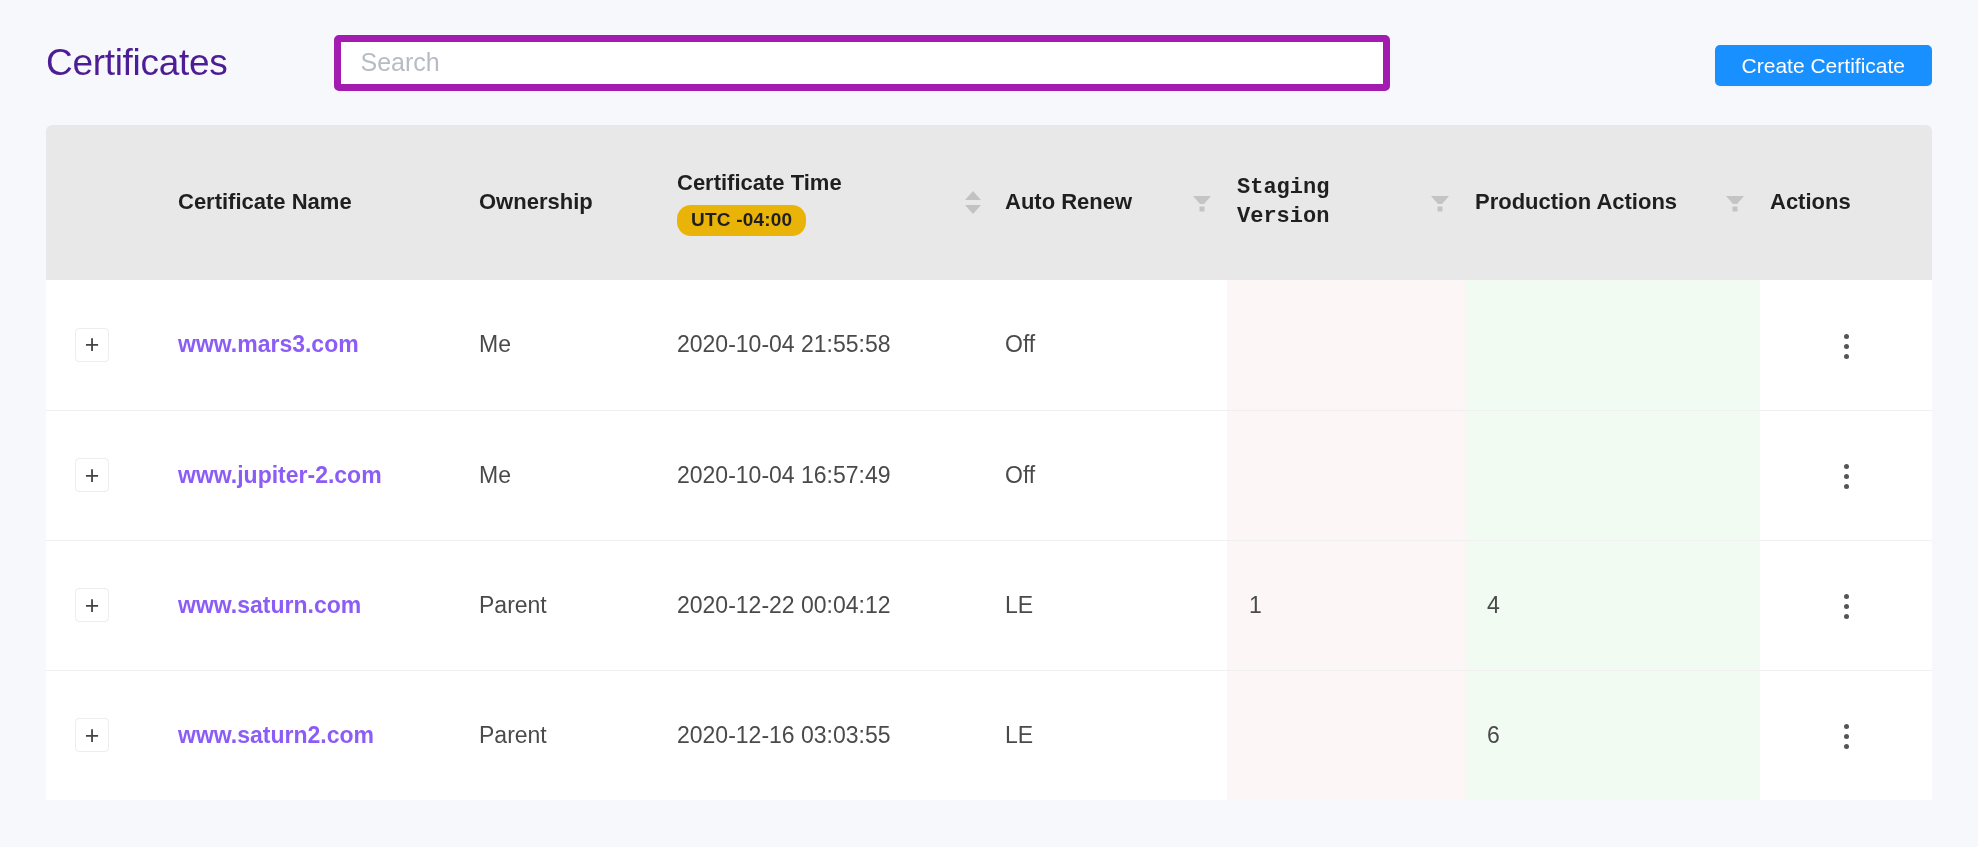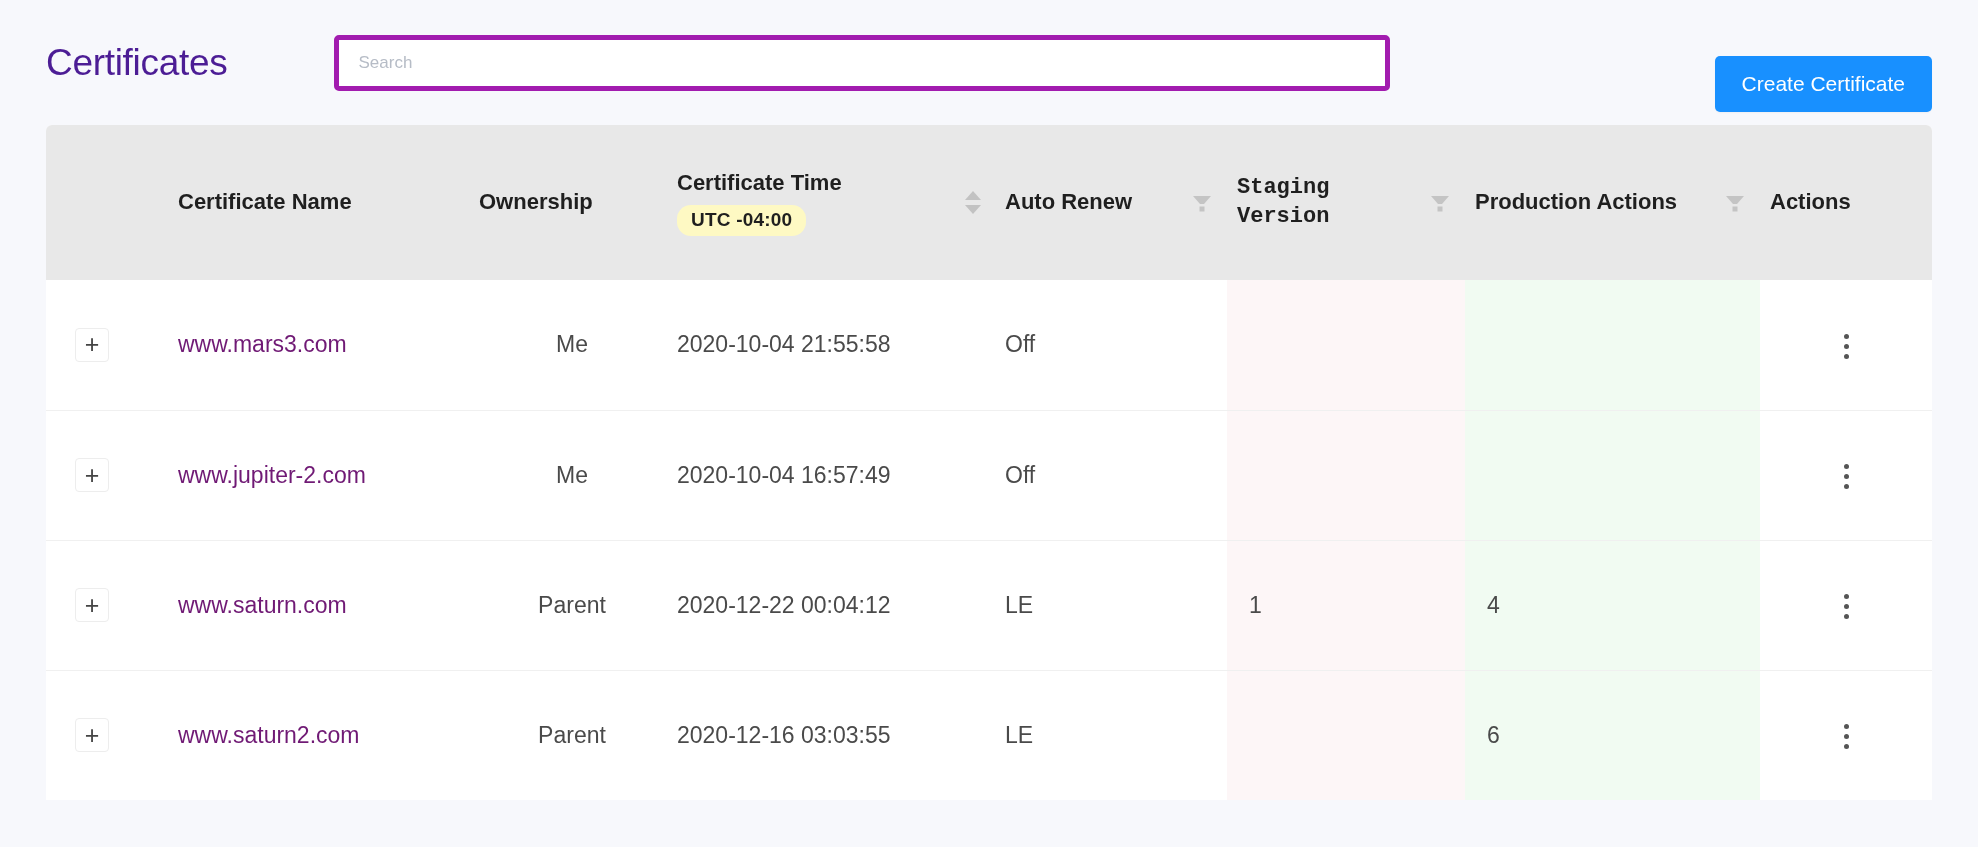--- a/index.html
+++ b/index.html
@@ -35,36 +35,36 @@
   }
 
   .search-wrap {
     margin-left: 107px;
     width: 1056px;
   }
 
   .search-input {
     width: 100%;
     height: 56px;
-    border: 5px solid #a21caf;
+    border: 7px solid #a21caf;
     border-radius: 5px;
     background: #ffffff;
     padding: 0 19px;
-    font-size: 17px;
+    font-size: 25px;
     font-family: "Liberation Sans", sans-serif;
     color: #333;
     outline: none;
   }
   .search-input::placeholder { color: #b6bcc6; }
 
   .create-btn {
     position: absolute;
     right: 46px;
-    top: 56px;
-    height: 56px;
+    top: 45px;
+    height: 41px;
     padding: 0 27px;
     background: #1890ff;
     color: #ffffff;
     border: none;
     border-radius: 5px;
     font-size: 21px;
     font-family: "Liberation Sans", sans-serif;
     cursor: pointer;
     white-space: nowrap;
     box-shadow: 0 1px 2px rgba(0,0,0,0.04);
@@ -118,21 +118,21 @@
   thead th.col-owner   { padding-left: 14px; }
   thead th.col-exp     { padding-left: 12px; }
   thead th.col-auto    { padding-left: 10px; margin-top: 20px; }
   thead th.col-staging { padding-left: 10px; font-family: Liberation Mono, monospace; }
   thead th.col-prod    { padding-left: 10px; }
   thead th.col-actions { padding-left: 10px; }
 
   .tz-badge {
     display: inline-block;
     margin-top: 8px;
-    background: #fef9c3;
+    background: #eab308;
     color: #1f1f1f;
     border-radius: 14px;
     padding: 4px 14px 5px;
     font-size: 19px;
     font-weight: 700;
     letter-spacing: 0.2px;
   }
 
   
   .sort-icon {
@@ -166,21 +166,21 @@
 
   tbody td {
     vertical-align: middle;
     font-size: 23px;
     color: #4a4a4a;
     padding: 0;
   }
 
   td.col-expand   { text-align: center; }
   td.col-name     { padding-left: 40px; }
-  td.col-owner    { padding-left: 14px; text-align: center; }
+  td.col-owner    { padding-left: 14px; }
   td.col-exp      { padding-left: 12px; }
   td.col-auto     { padding-left: 10px; }
   td.col-staging  { padding-left: 22px; background: #fdf6f7; }
   td.col-prod     { padding-left: 22px; background: #f1fbf2; }
   td.col-actions  { text-align: center; }
 
   .expand-btn {
     width: 34px; height: 34px;
     border: 1px solid #ededed;
     border-radius: 4px;
@@ -190,24 +190,25 @@
     justify-content: center;
     cursor: pointer;
     font-size: 25px;
     line-height: 1;
     color: #444;
     font-family: "Liberation Sans", sans-serif;
     padding: 0;
   }
 
   .cert-link {
-    color: #701a75;
+    color: #8b5cf6;
     text-decoration: none;
     font-size: 23px;
     cursor: pointer;
+    font-weight: bold;
   }
 
   .kebab-btn {
     width: 52px; height: 52px;
     border: none;
     background: transparent;
     border-radius: 50%;
     display: inline-flex;
     flex-direction: column;
     align-items: center;

